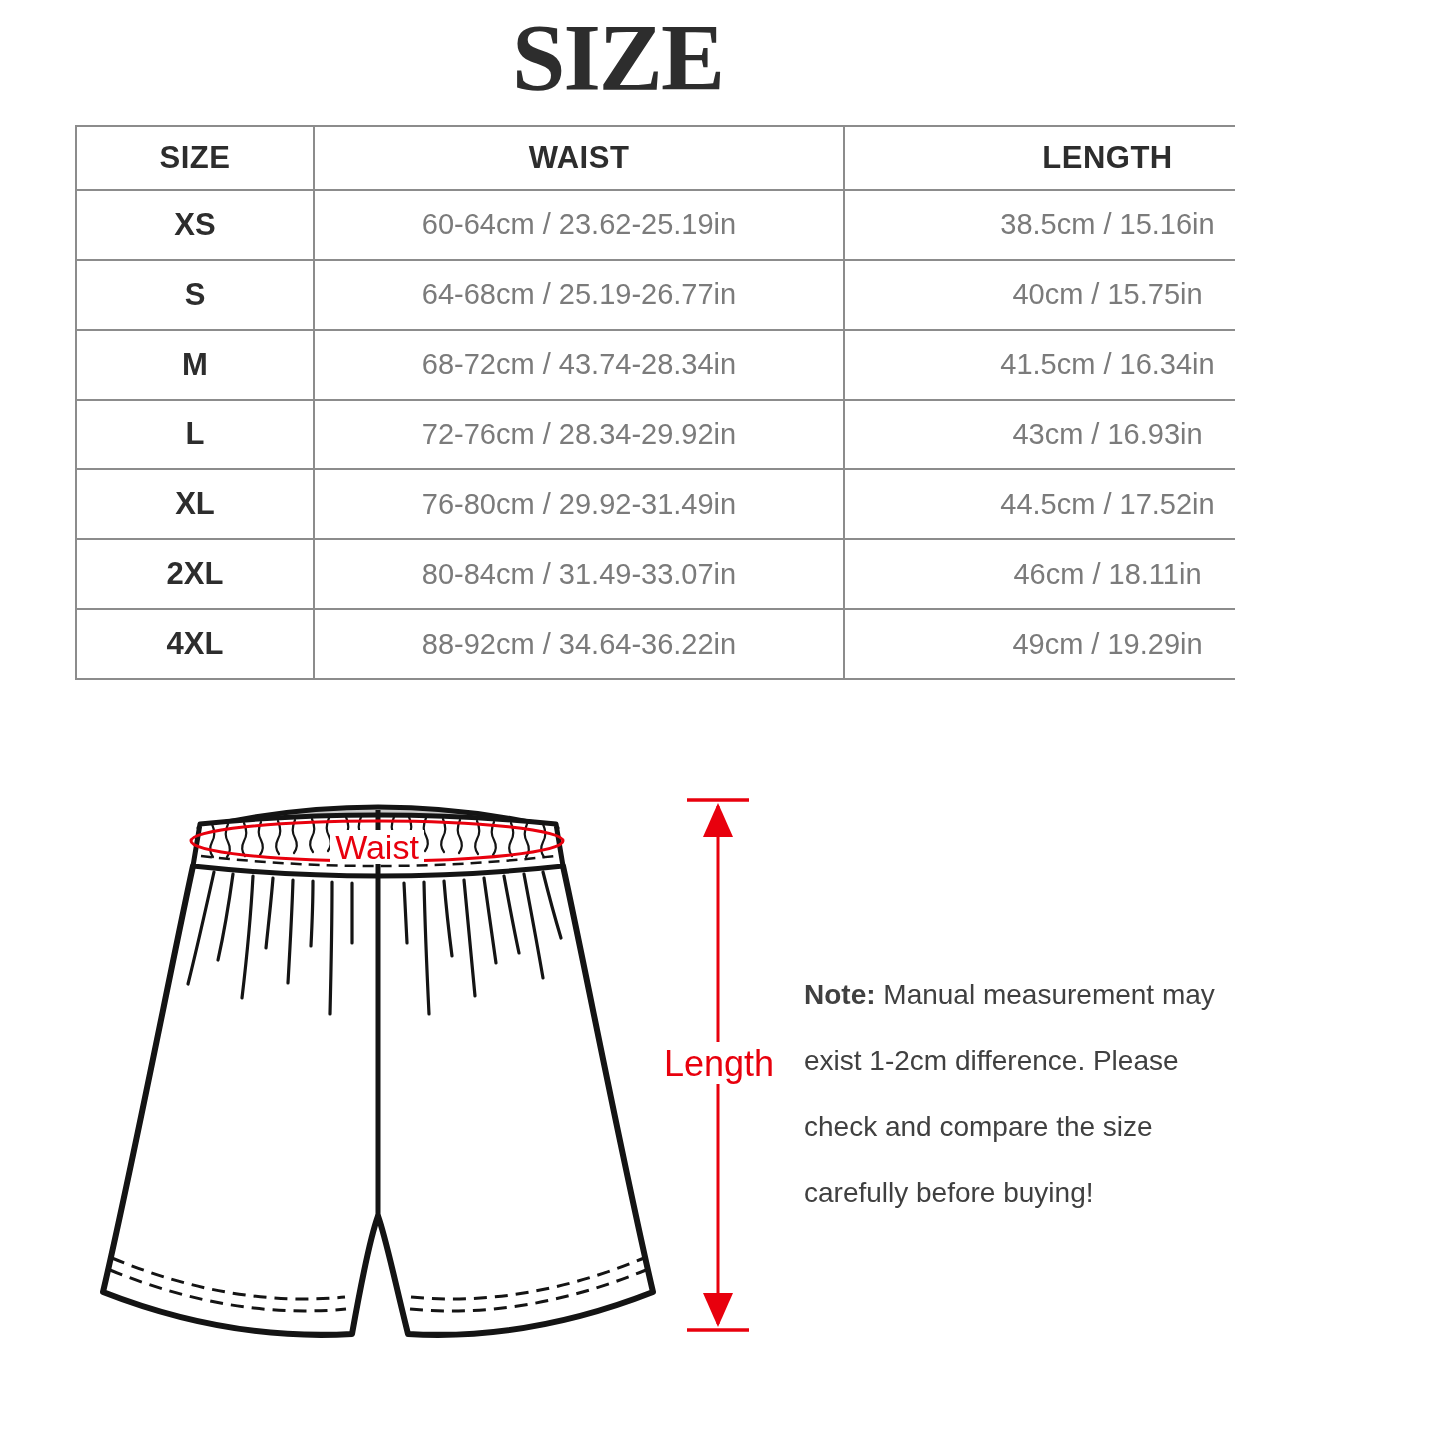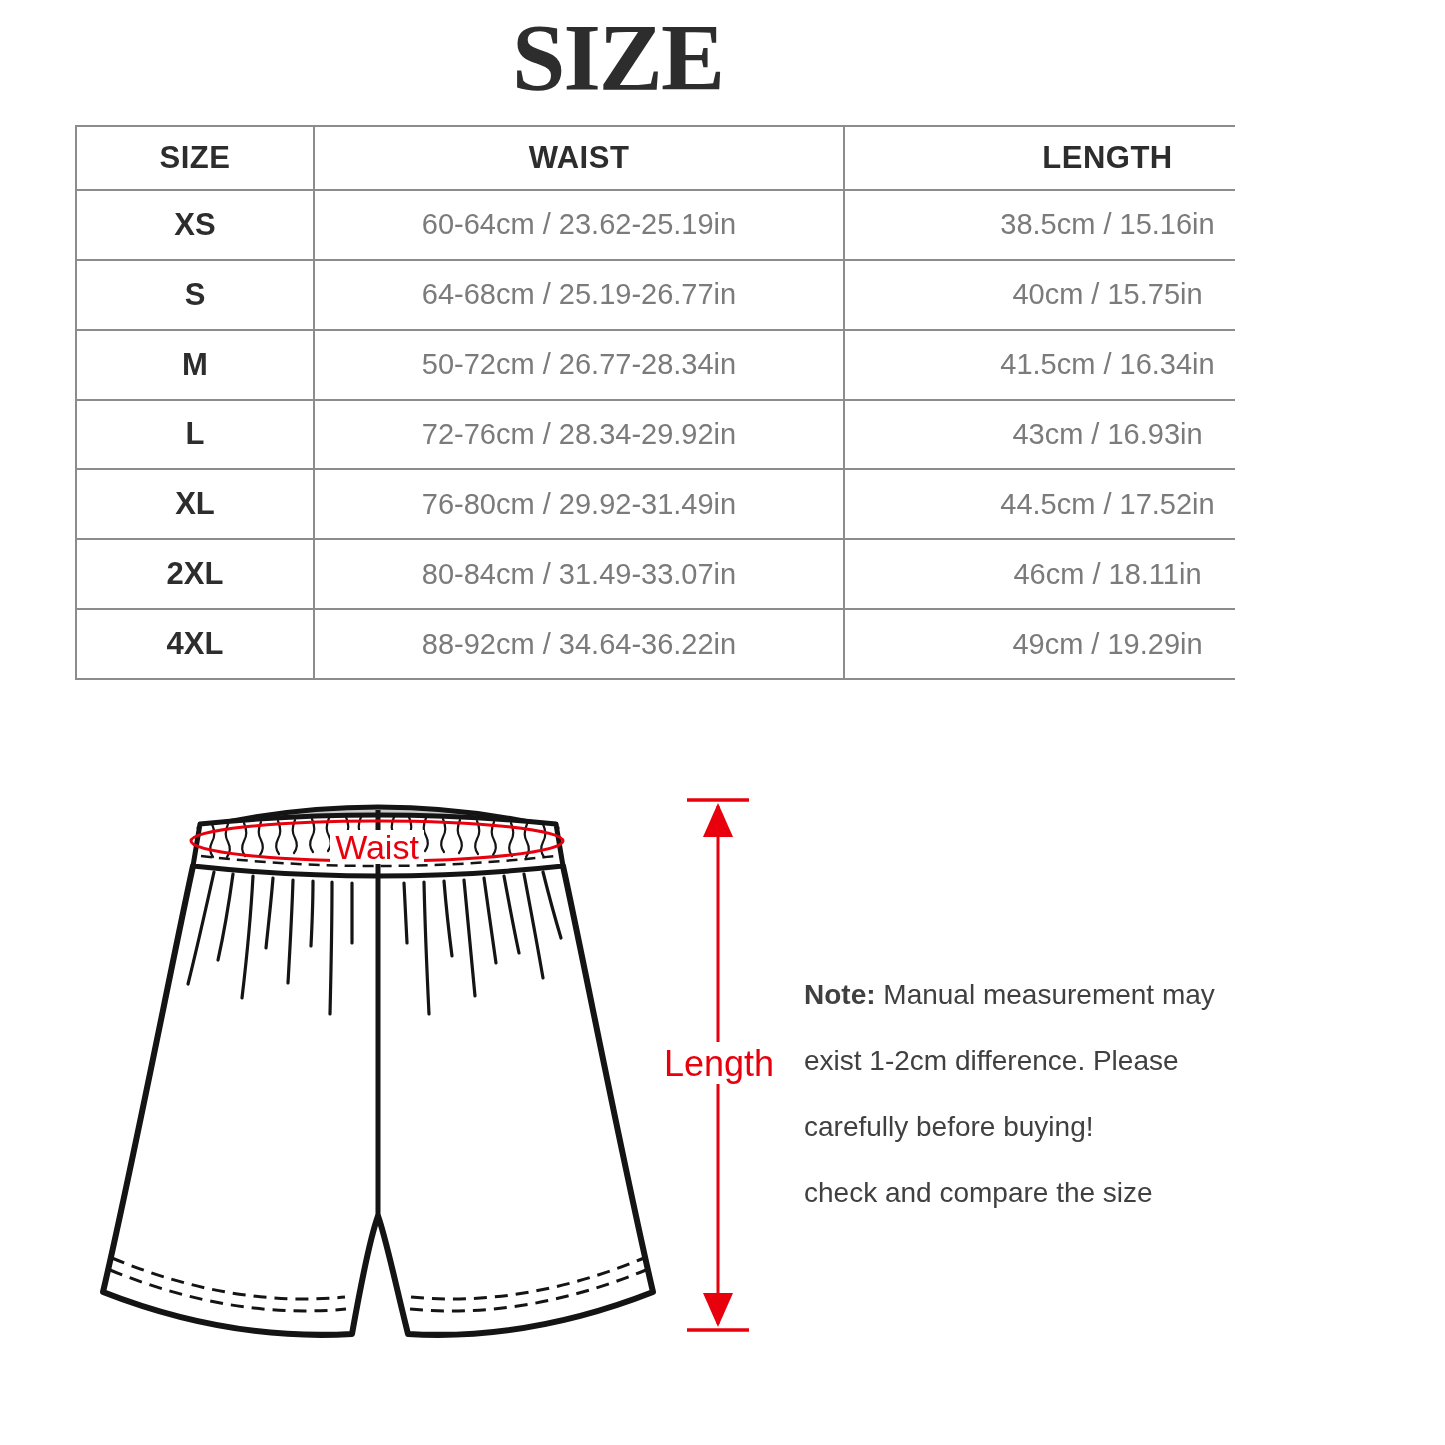--- a/index.html
+++ b/index.html
@@ -48,21 +48,21 @@
       <td>60-64cm / 23.62-25.19in</td>
       <td>38.5cm / 15.16in</td>
     </tr>
         <tr>
       <td class="size-cell">S</td>
       <td>64-68cm / 25.19-26.77in</td>
       <td>40cm / 15.75in</td>
     </tr>
         <tr>
       <td class="size-cell">M</td>
-      <td>50-72cm / 26.77-28.34in</td>
+      <td>68-72cm / 43.74-28.34in</td>
       <td>41.5cm / 16.34in</td>
     </tr>
         <tr>
       <td class="size-cell">L</td>
       <td>72-76cm / 28.34-29.92in</td>
       <td>43cm / 16.93in</td>
     </tr>
         <tr>
       <td class="size-cell">XL</td>
       <td>76-80cm / 29.92-31.49in</td>
@@ -158,17 +158,17 @@
       <polygon points="718,803 703,837 733,837" fill="#e8000d"></polygon>
       <polygon points="718,1327 703,1293 733,1293" fill="#e8000d"></polygon>
       <rect x="671" y="1042" width="96" height="42" fill="#ffffff"></rect>
       <text x="719" y="1076" text-anchor="middle" font-family="Liberation Sans, sans-serif" font-size="36" fill="#e8000d">Length</text>
     </g>
   </svg>
 
   <div class="note">
     <div class="line"><b>Note:</b> <span>Manual measurement may</span></div>
     <div class="line">exist 1-2cm difference. Please</div>
+    <div class="line">check and compare the size</div>
     <div class="line">carefully before buying!</div>
-    <div class="line">check and compare the size</div>
   </div>
 
 </div>
 
 </body></html>

